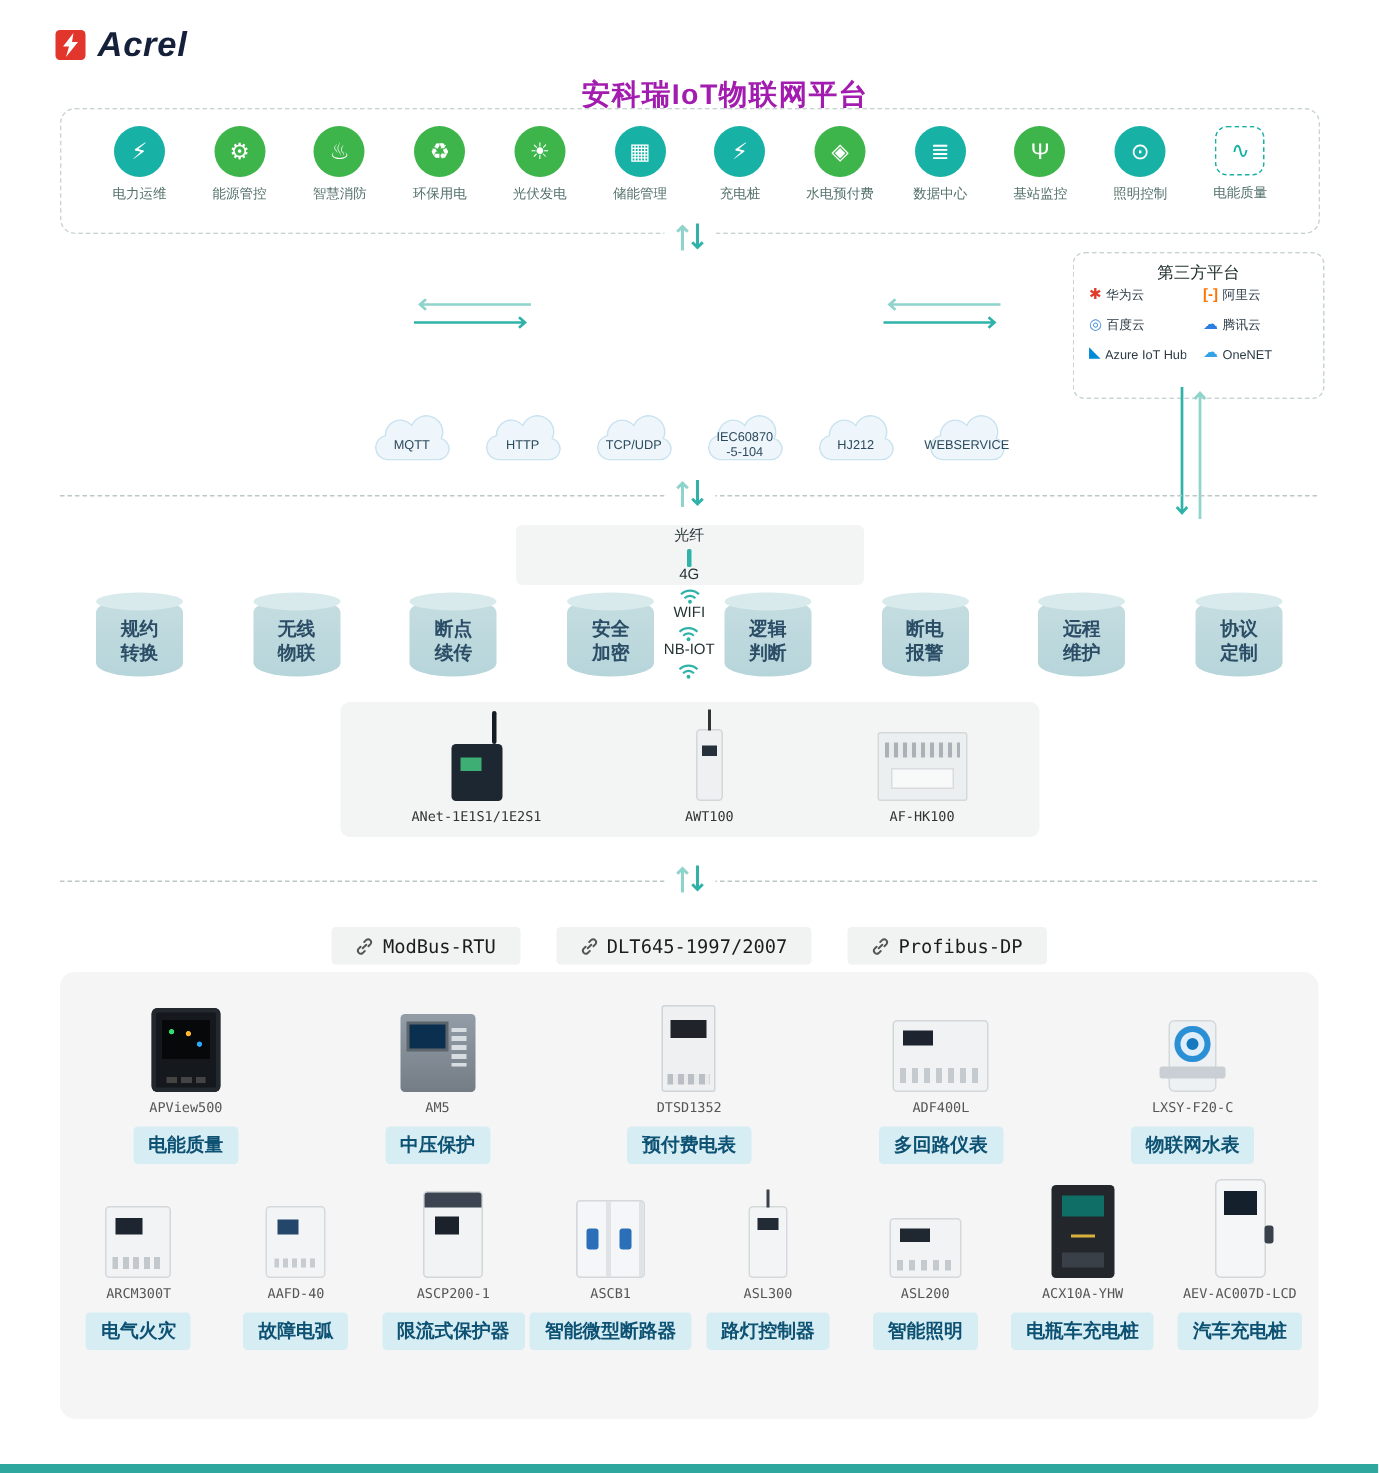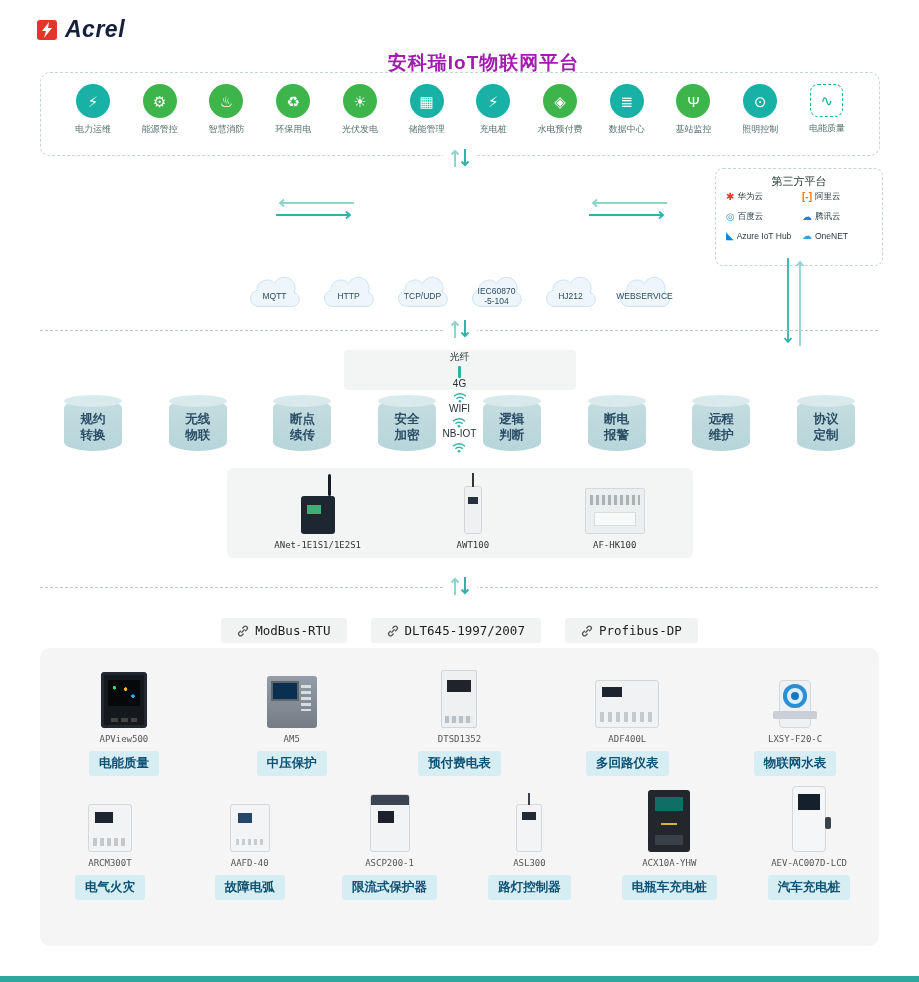--- a/index.html
+++ b/index.html
@@ -607,27 +607,41 @@
       </div>
         <div class="dev">
         <div class="dv-wrap">
           <div class="dv v-ascp"></div>
         </div>
         <span class="dev-model">ASCP200-1</span>
         <span class="dev-chip">限流式保护器</span>
       </div>
         <div class="dev">
         <div class="dv-wrap">
+          <div class="dv v-ascb"></div>
+        </div>
+        <span class="dev-model">ASCB1</span>
+        <span class="dev-chip">智能微型断路器</span>
+      </div>
+        <div class="dev">
+        <div class="dv-wrap">
           <div class="dv v-asl300"></div>
         </div>
         <span class="dev-model">ASL300</span>
         <span class="dev-chip">路灯控制器</span>
       </div>
         <div class="dev">
         <div class="dv-wrap">
+          <div class="dv v-asl200"></div>
+        </div>
+        <span class="dev-model">ASL200</span>
+        <span class="dev-chip">智能照明</span>
+      </div>
+        <div class="dev">
+        <div class="dv-wrap">
           <div class="dv v-acx"></div>
         </div>
         <span class="dev-model">ACX10A-YHW</span>
         <span class="dev-chip">电瓶车充电桩</span>
       </div>
         <div class="dev">
         <div class="dv-wrap">
           <div class="dv v-aev"></div>
         </div>
         <span class="dev-model">AEV-AC007D-LCD</span>

